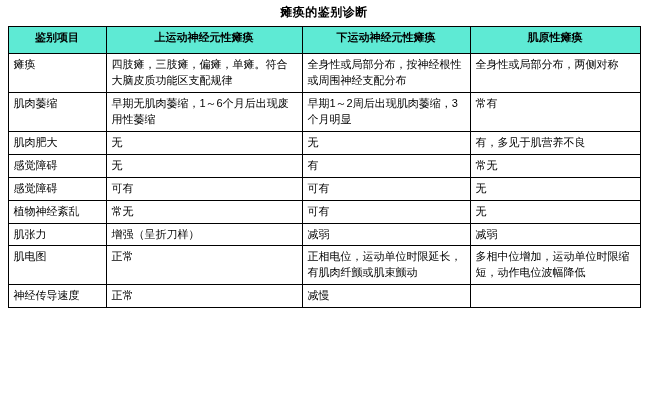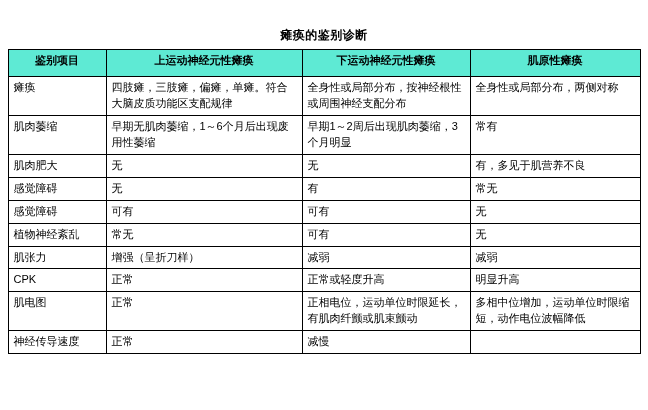--- a/index.html
+++ b/index.html
@@ -12,21 +12,20 @@
     height: 410px;
     font-family: "Liberation Sans", sans-serif;
     color: #000000;
     overflow: hidden;
   }
   .page {
     width: 648px;
     height: 352px;
     position: relative;
     box-sizing: border-box;
-    margin-top: 23px;
   }
   .doc-title {
     text-align: center;
     font-size: 12px;
     font-weight: bold;
     padding: 4px 0 5px 0;
     letter-spacing: 0.5px;
   }
   table.dx-table {
     border-collapse: collapse;
@@ -115,26 +114,20 @@
         <td>可有</td>
         <td>无</td>
       </tr>
       <tr>
         <td>肌张力</td>
         <td>增强（呈折刀样）</td>
         <td>减弱</td>
         <td>减弱</td>
       </tr>
       <tr>
-        <td>CPK</td>
-        <td>正常</td>
-        <td>正常或轻度升高</td>
-        <td>明显升高</td>
-      </tr>
-      <tr>
         <td>肌电图</td>
         <td>正常</td>
         <td>正相电位，运动单位时限延长，有肌肉纤颤或肌束颤动</td>
         <td>多相中位增加，运动单位时限缩短，动作电位波幅降低</td>
       </tr>
       <tr>
         <td>神经传导速度</td>
         <td>正常</td>
         <td>减慢</td>
         <td></td>

